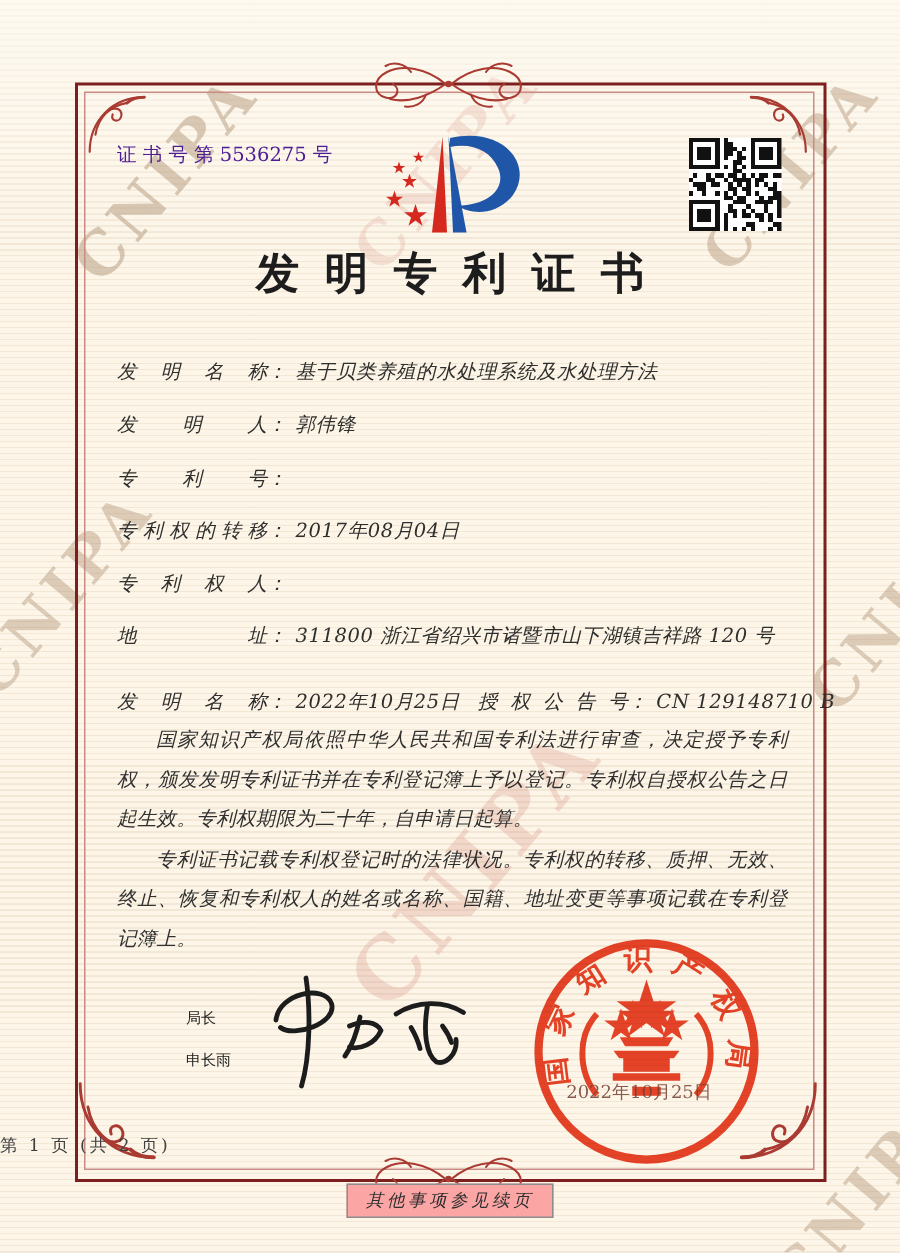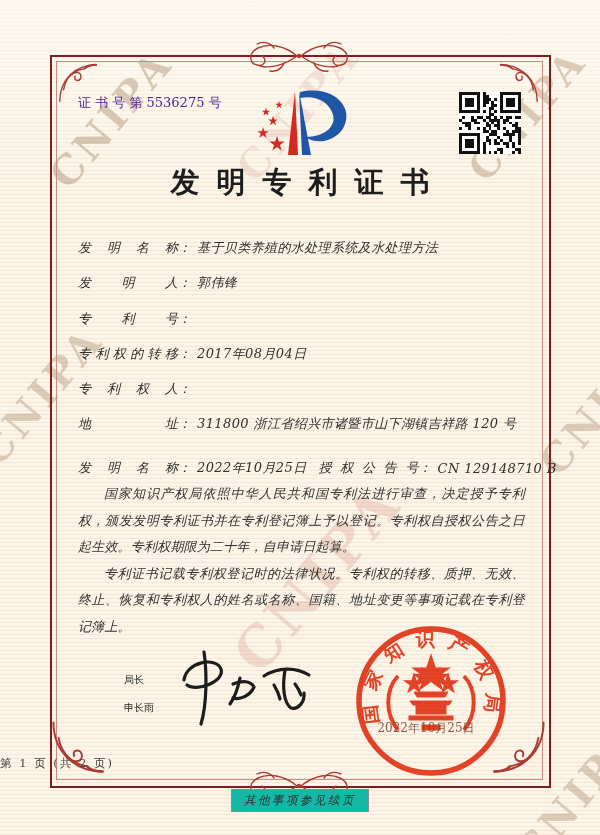--- a/index.html
+++ b/index.html
@@ -54,21 +54,21 @@
   
   .signer{left:88px;top:666px;font-size:10px;line-height:28px;color:#222;
     font-family:"DejaVu Sans","Liberation Sans",sans-serif;margin-left:36px;}
   .sig{left:168px;top:640px;}
   
   .seal{left:352px;top:622px;mix-blend-mode:multiply;}
   
   .pageinfo{left:0;right:0;top:756px;text-align:left;font-size:11.5px;letter-spacing:2px;color:#3f3f3f;}
   .notebox{
     left:50%;top:789px;transform:translateX(-50%);
-    background:#14b8a6;border:1px solid #8d8d8d;padding:3px 12px;
+    background:#fca5a5;border:1px solid #8d8d8d;padding:3px 12px;
     font-size:11.5px;letter-spacing:2.5px;color:#2f2f2f;font-style:italic;white-space:nowrap;
   }
   
   .fl-center{left:224px;top:39px;}
   .fl-center-b{left:224px;top:769px;}
   .fl{width:46px;height:46px;}
   .fl-tl{left:55px;top:60px;}
   .fl-tr{left:496px;top:60px;transform:scaleX(-1);}
   .fl-bl{left:47px;top:716px;width:62px;height:62px;transform:scaleY(-1);}
   .fl-br{left:488px;top:716px;width:62px;height:62px;transform:scale(-1,-1);}

